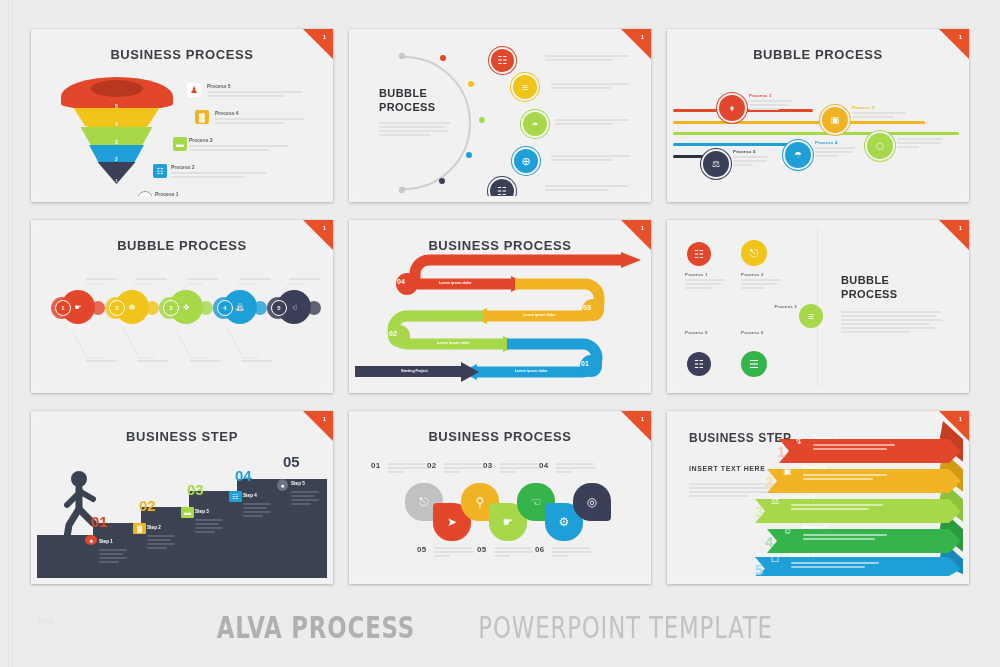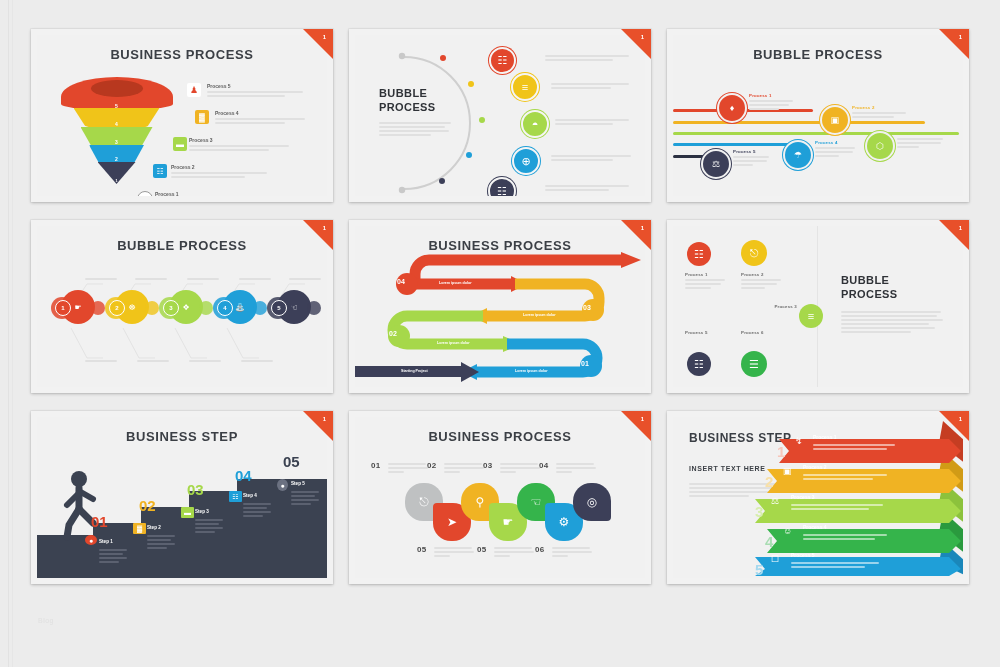--- a/index.html
+++ b/index.html
@@ -678,13 +678,16 @@
       <div class="ribbon">
           <i></i>
           <b>1</b>
         </div>
     </div>
 
   </div>
 
   <div class="watermark">Blog</div>
 
+  <div class="footer">
+    <span class="f-bold">ALVA PROCESS</span><span style="display:inline-block;width:10px"></span><span class="f-light">POWERPOINT TEMPLATE</span>
+  </div>
 </div>
 
 </body></html>

